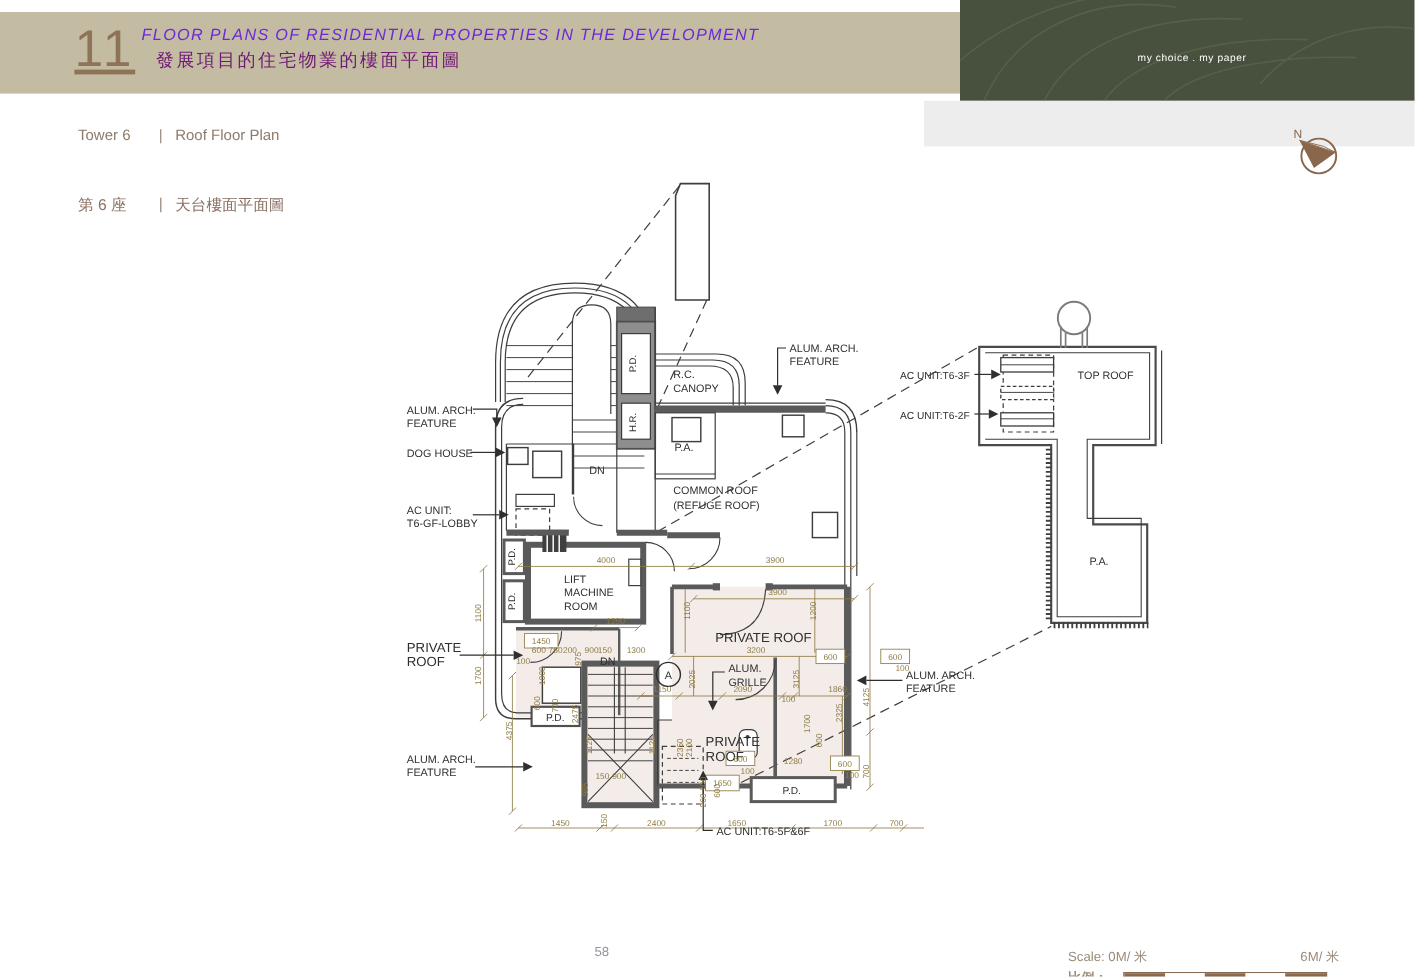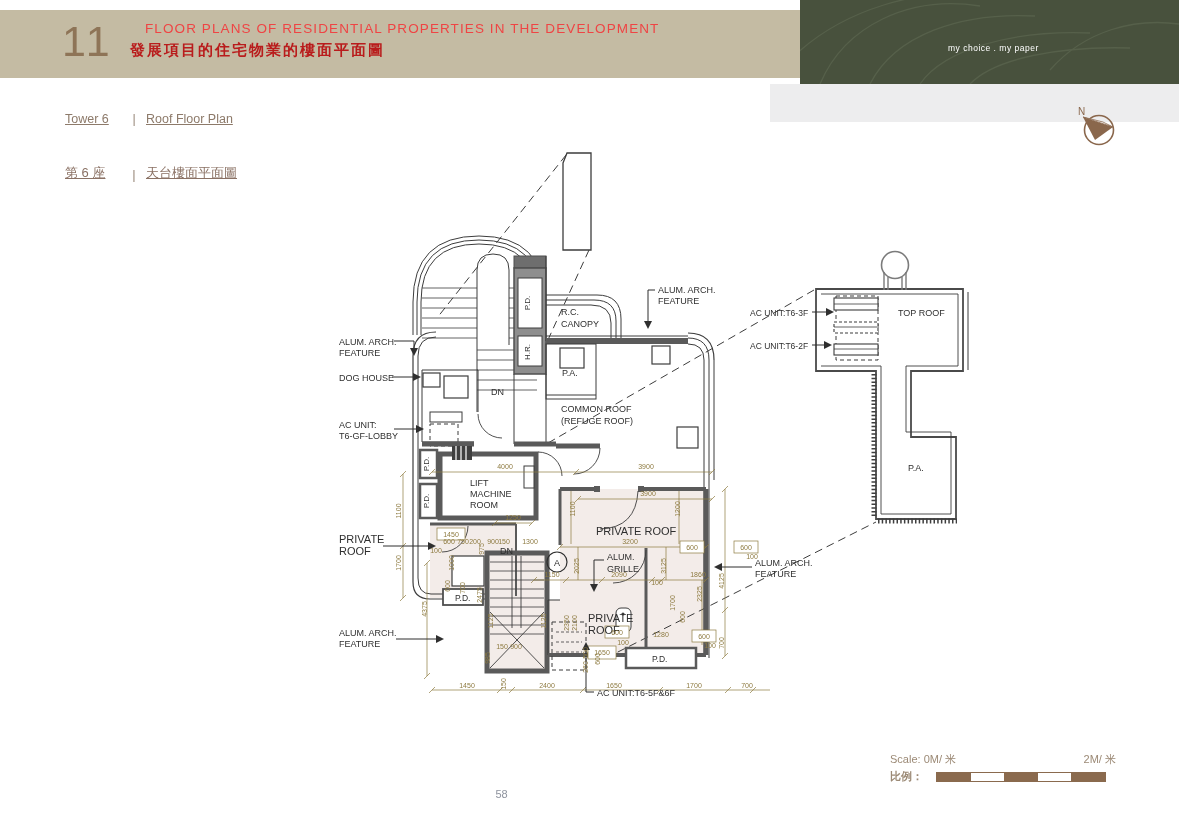--- a/index.html
+++ b/index.html
@@ -1,38 +1,38 @@
 <!DOCTYPE html>
 <html><head>
 <meta charset="utf-8">
 <style>
   html,body{margin:0;padding:0;background:#fff;}
   .page{position:relative;width:1179px;height:814px;background:#fff;overflow:hidden;
         font-family:"Liberation Sans",sans-serif;}
   .band{position:absolute;left:0;top:10px;width:800px;height:68px;background:#c4bba3;}
-  .num{position:absolute;left:62px;top:20px;font-size:43px;line-height:1;color:#8e7457;letter-spacing:3px;}
-  .ttl{position:absolute;left:145px;top:21px;font-size:13.5px;letter-spacing:1.1px;color:#ef4444;}
-  .ttlzh{position:absolute;left:130px;top:41px;font-size:15px;letter-spacing:2px;color:#b91c1c;font-weight:bold;}
+  .num{position:absolute;left:62px;top:20px;font-size:43px;line-height:1;color:#8e7457;letter-spacing:3px;text-decoration:underline;}
+  .ttl{position:absolute;left:118px;top:21px;font-size:13.5px;letter-spacing:1.1px;color:#6d28d9;font-style:italic;}
+  .ttlzh{position:absolute;left:130px;top:41px;font-size:15px;letter-spacing:2px;color:#701a75;}
   .green{position:absolute;left:800px;top:0;width:379px;height:84px;background:#48513d;overflow:hidden;}
   .grayband{position:absolute;left:770px;top:84px;width:409px;height:38px;background:#ededee;}
   .tagline{position:absolute;left:948px;top:43px;font-size:8.5px;font-weight:normal;color:#fff;letter-spacing:.5px;z-index:4;}
   .brand{position:absolute;left:941px;top:40px;font-size:62px;font-weight:bold;color:#fff;
          letter-spacing:-4px;line-height:1;z-index:3;text-shadow:0 1px 2px rgba(0,0,0,.10);}
   .compass{position:absolute;left:1070px;top:100px;z-index:4;}
   .sub{position:absolute;left:65px;top:106px;color:#8d7a6a;}
-  .sub-row{display:flex;align-items:flex-end;height:20px;font-size:12.5px;text-decoration:underline;}
+  .sub-row{display:flex;align-items:flex-start;height:20px;font-size:12.5px;}
   .sub-tower{width:57px;}
   .sub-pipe{width:24px;text-align:center;color:#9a8a7c;}
   .sub-zh{font-size:13px;color:#8a7164;margin-top:36px;}
   .plan-svg{position:absolute;left:0;top:0;}
   .plan-svg text{font-family:"Liberation Sans",sans-serif;}
   #labels text{fill:#2f2f2f;}
   #dims text{fill:#8e7b41;}
   .scale{position:absolute;left:890px;top:752px;width:226px;font-size:11px;color:#9c8a76;}
-  .scale-row1{display:flex;justify-content:space-between;}
+  .scale-row1{display:flex;justify-content:space-between;margin-top:38px;}
   .scale-row2{display:flex;margin-top:2px;align-items:center;font-weight:bold;}
   .scale-zh{width:46px;}
   .scale-bar{width:168px;height:8px;border:1px solid #8a6a4e;display:flex;}
   .seg{flex:1;} .seg-b{background:#8a6a4e;} .seg-w{background:#fff;}
   .pagenum{position:absolute;left:0;top:788px;width:1003px;text-align:center;font-size:11px;color:#8e939e;}
 </style>
 </head>
 <body>
 
 <div class="page">
@@ -332,21 +332,21 @@
         <text x="685" y="617" font-size="7" transform="rotate(-90 685 617)" text-anchor="middle">600</text>
         <text x="600" y="659" font-size="7" transform="rotate(-90 600 659)" text-anchor="middle">600</text>
         <text x="724" y="581" font-size="7" transform="rotate(-90 724 581)" text-anchor="middle">4125</text>
         <text x="724" y="643" font-size="7" transform="rotate(-90 724 643)" text-anchor="middle">700</text>
       </g>
   </svg>
 
   <div class="scale">
     <div class="scale-row1">
       <span>Scale: 0M/ 米</span>
-      <span>2M/ 米</span>
+      <span>6M/ 米</span>
     </div>
     <div class="scale-row2">
       <span class="scale-zh">比例：</span>
       <div class="scale-bar">
         <div class="seg seg-b"></div>
           <div class="seg seg-w"></div>
           <div class="seg seg-b"></div>
           <div class="seg seg-w"></div>
           <div class="seg seg-b"></div>
       </div>

